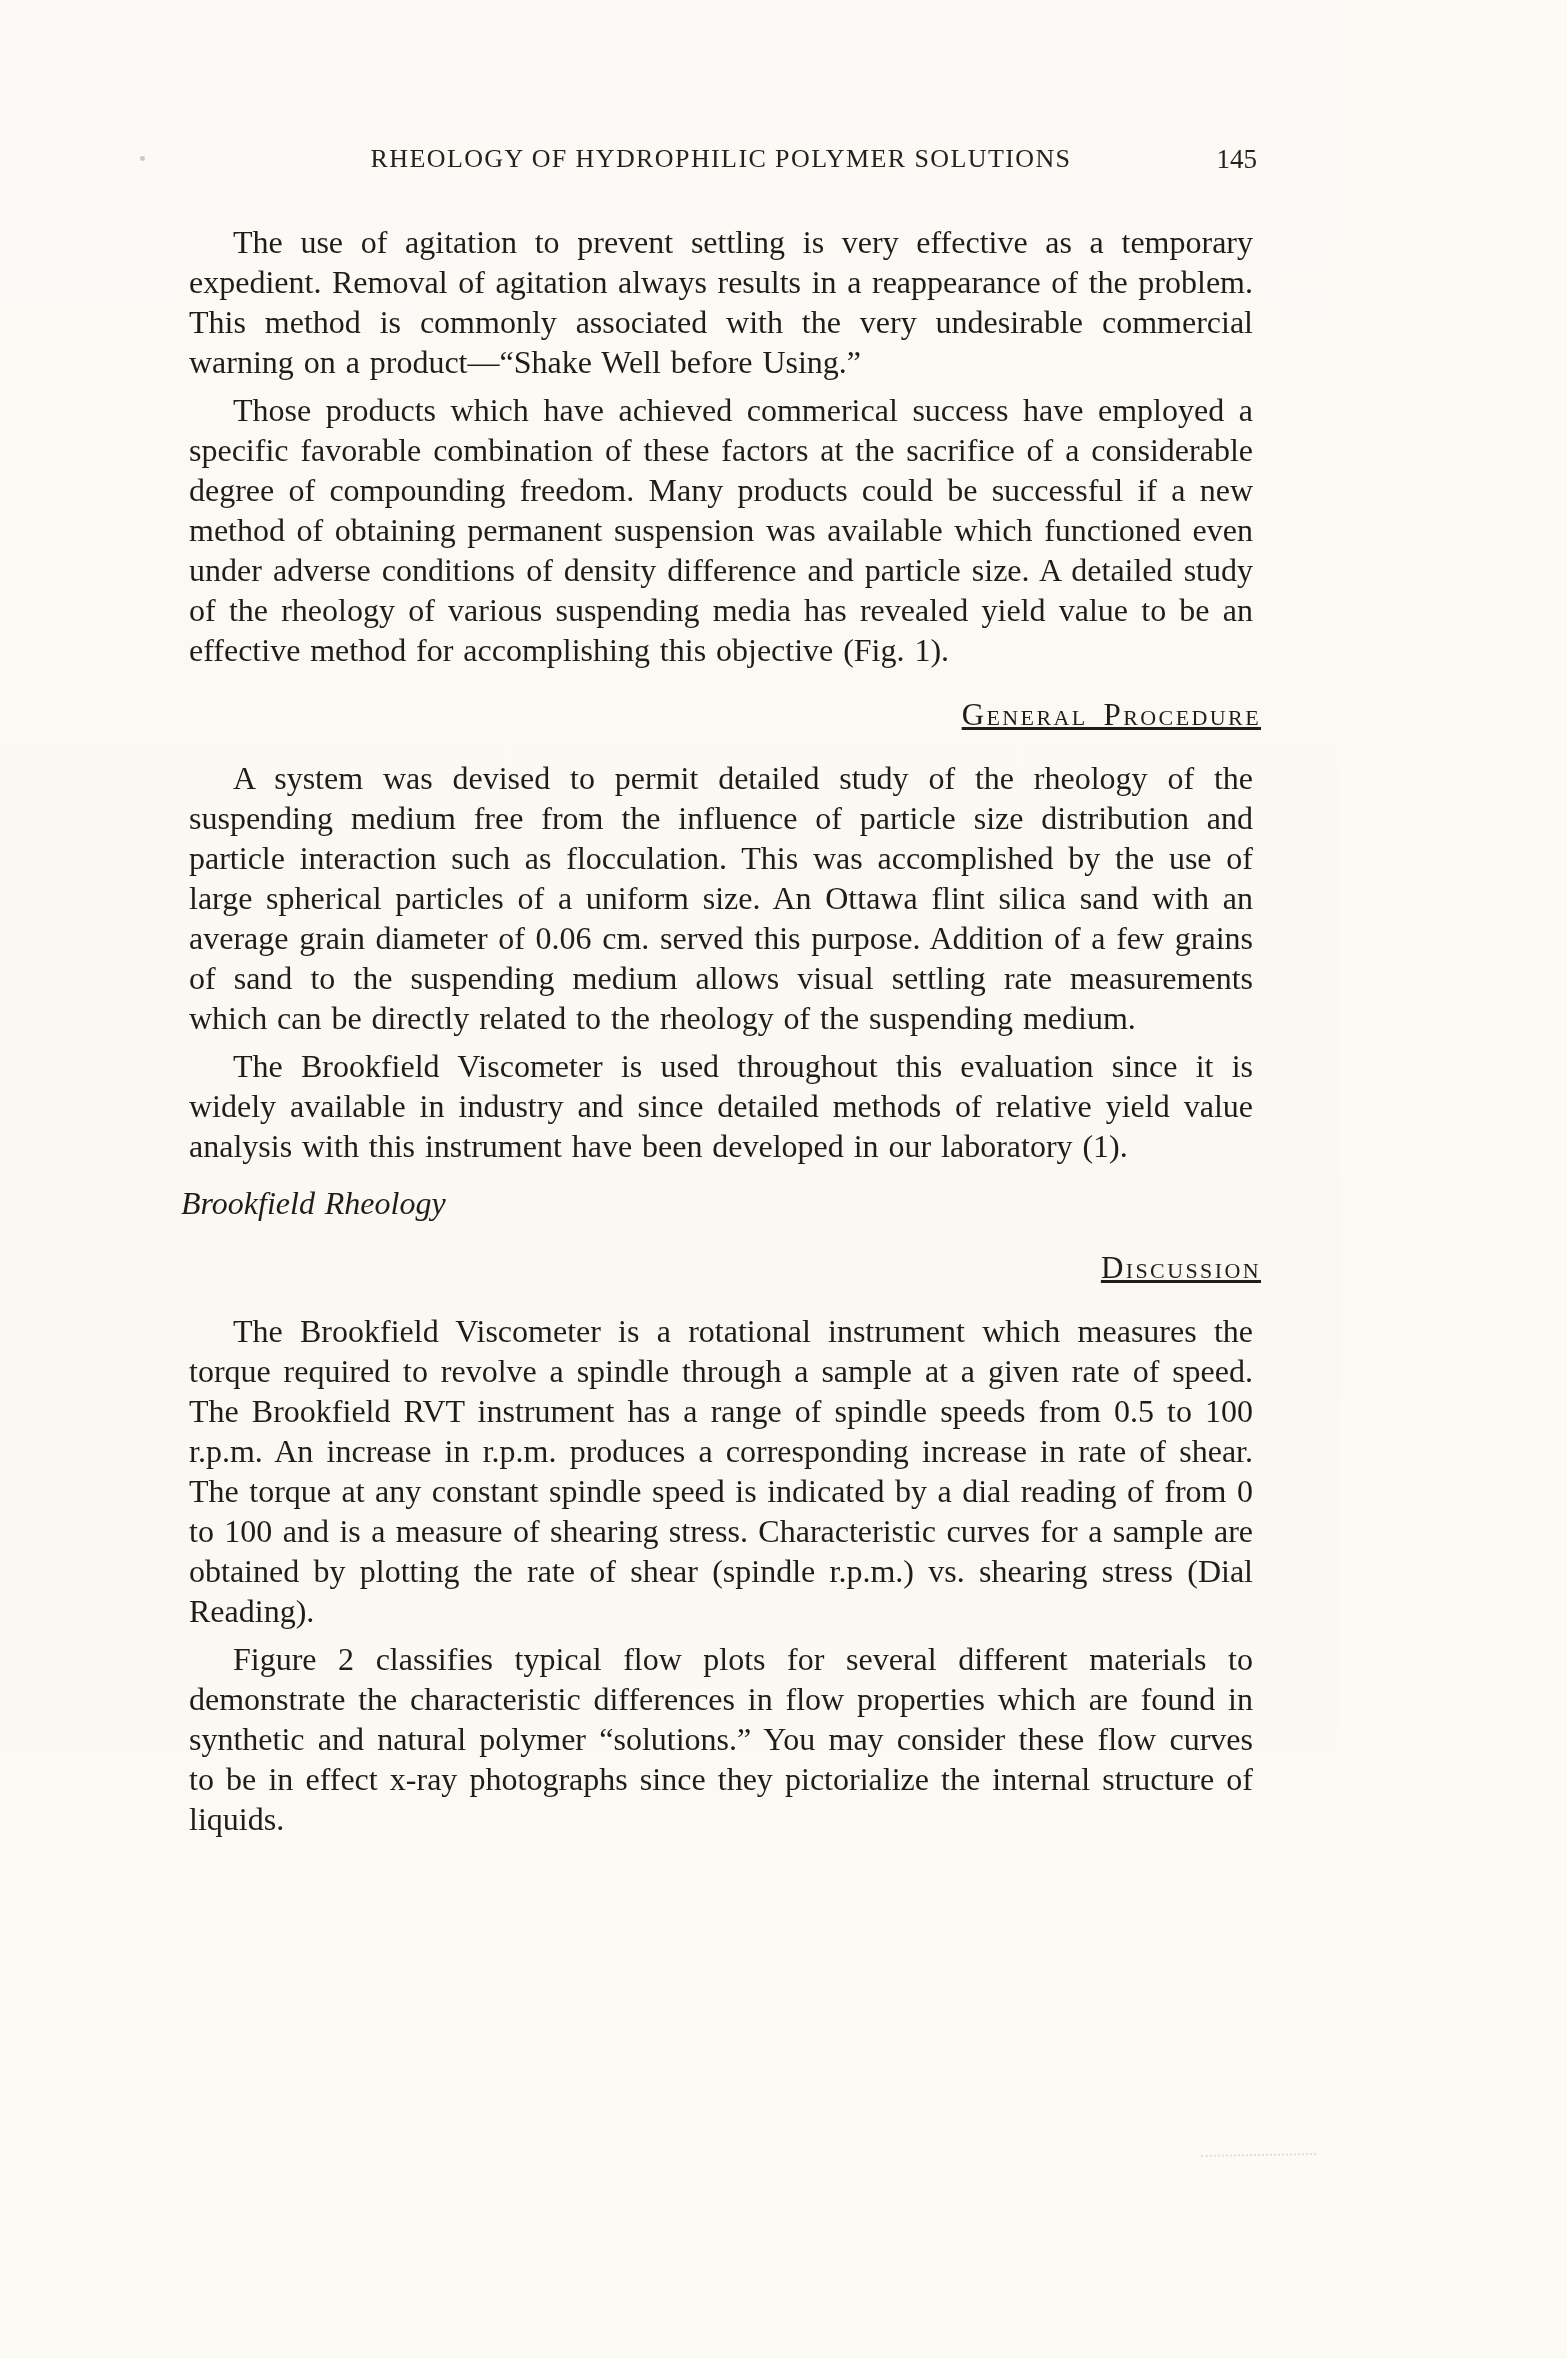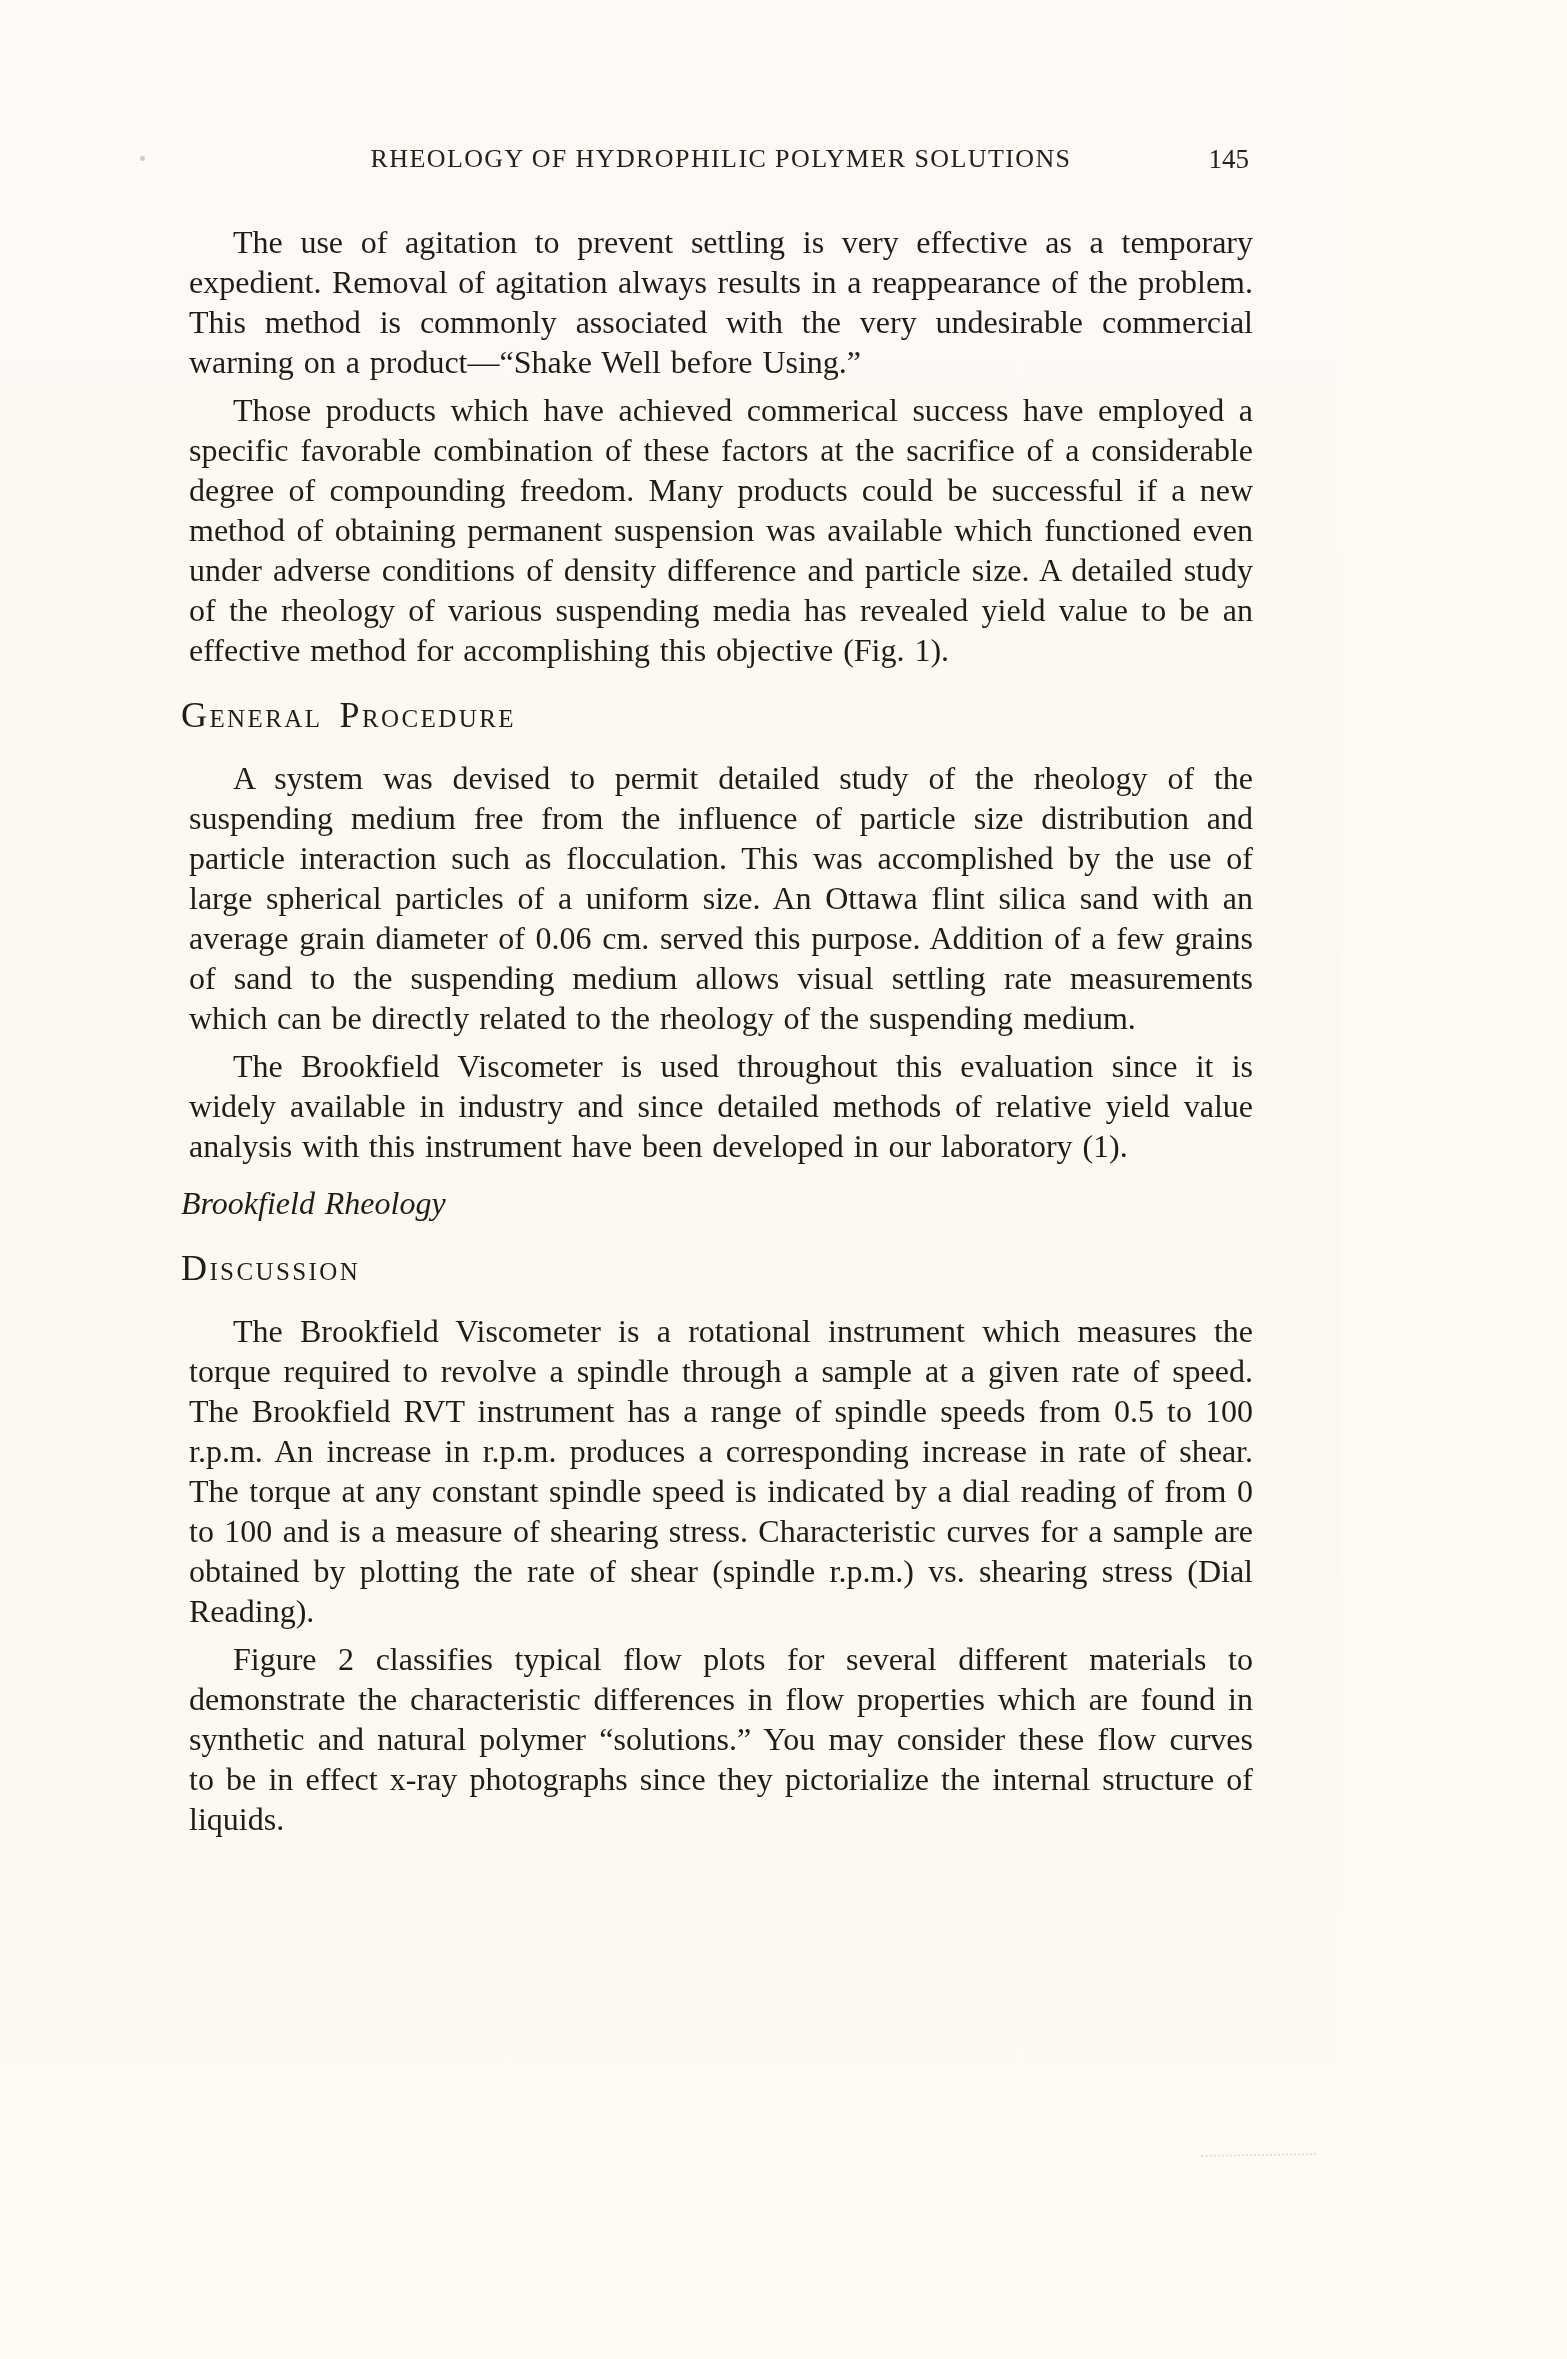--- a/index.html
+++ b/index.html
@@ -30,44 +30,45 @@
   }
   .running-header .header-title {
     display: block;
     text-align: center;
     font-size: 26px;
     letter-spacing: 1.4px;
     color: #262219;
   }
   .running-header .page-number {
     position: absolute;
-    right: 12px;
+    right: 4px;
     top: 0;
     font-size: 27px;
     color: #262219;
   }
   .body-text {
     width: 100%;
     font-size: 32px;
     line-height: 40px;
     text-align: justify;
   }
   .para {
     margin: 8px;
     text-indent: 44px;
     word-spacing: 1.9px;
   }
   .section-heading {
     margin: 25px 0 23px 0;
-    text-align: left;
+    text-align: right;
     text-indent: 0;
     font-variant: small-caps;
     letter-spacing: 2.4px;
     word-spacing: 5.8px;
-    font-size: 36px;
+    font-size: 31px;
+    text-decoration: underline;
   }
   .subheading {
     margin: 17.3px 0 13.4px 0;
     text-indent: 0;
     font-style: italic;
     text-align: left;
     font-size: 32px;
   }
   
   .artifact-dot {

